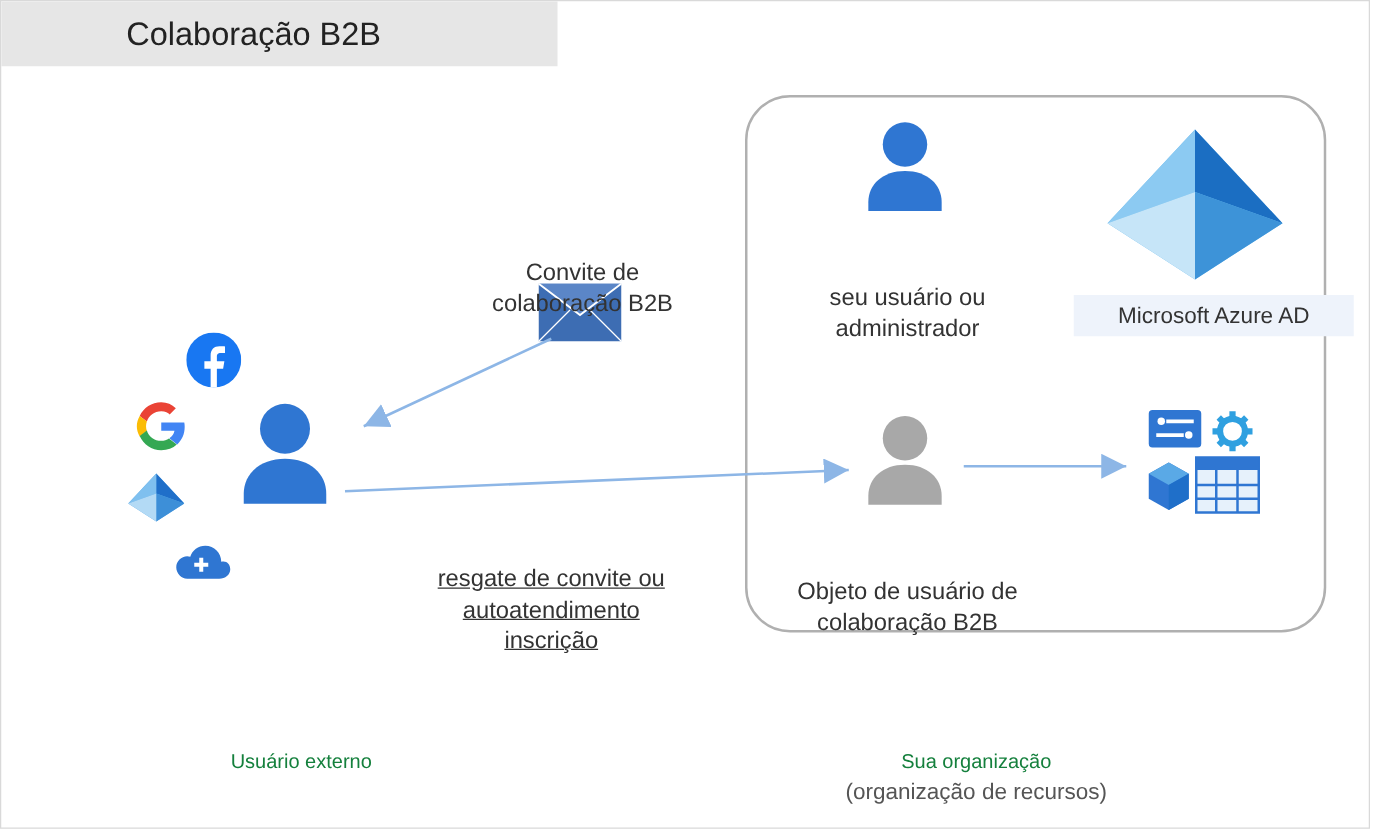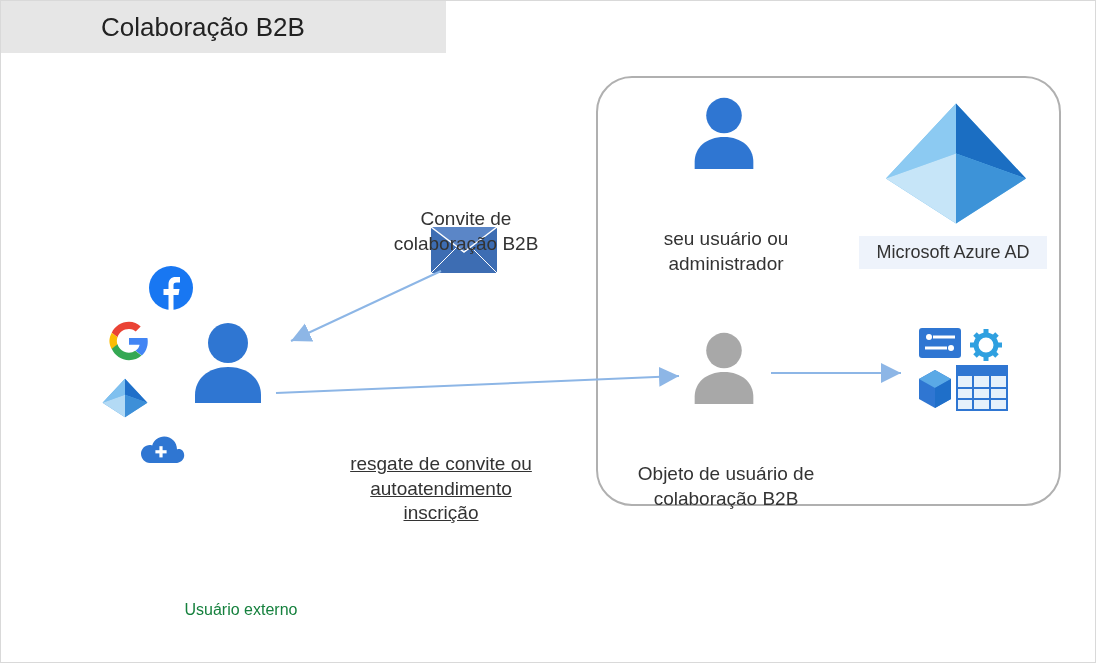--- a/index.html
+++ b/index.html
@@ -71,21 +71,21 @@
     width: 1096px;
     height: 663px;
     pointer-events: none;
   }
 
   
   .aad-chip {
     position: absolute;
     left: 858px;
     top: 235px;
-    width: 188px;
+    width: 224px;
     text-align: center;
     background: #eef3fb;
     padding: 6px 0;
     font-size: 18px;
   }
 
   .icon-wrap {
     position: absolute;
   }
 </style>
@@ -235,20 +235,24 @@
 
   <div class="label" style="left:620px; top:415px; width:210px;">
     <span>Objeto de usuário de</span><br>
     <span>colaboração B2B</span>
   </div>
 
   <div class="label caption-ext">
     <span class="caption-title">Usuário externo</span><br>
   </div>
 
+  <div class="label caption-org">
+    <span class="caption-title">Sua organização</span><br>
+    <span class="small">(organização de recursos)</span>
+  </div>
 
   <svg class="arrows">
     <defs>
       <marker id="ah" markerWidth="12" markerHeight="12" refX="10" refY="5" orient="auto">
         <path d="M0,0 L10,5 L0,10 z" fill="#8db6e6"></path>
       </marker>
     </defs>
 
     <line x1="440" y1="270" x2="290" y2="340" stroke="#8db6e6" stroke-width="2" marker-end="url(#ah)"></line>
 

